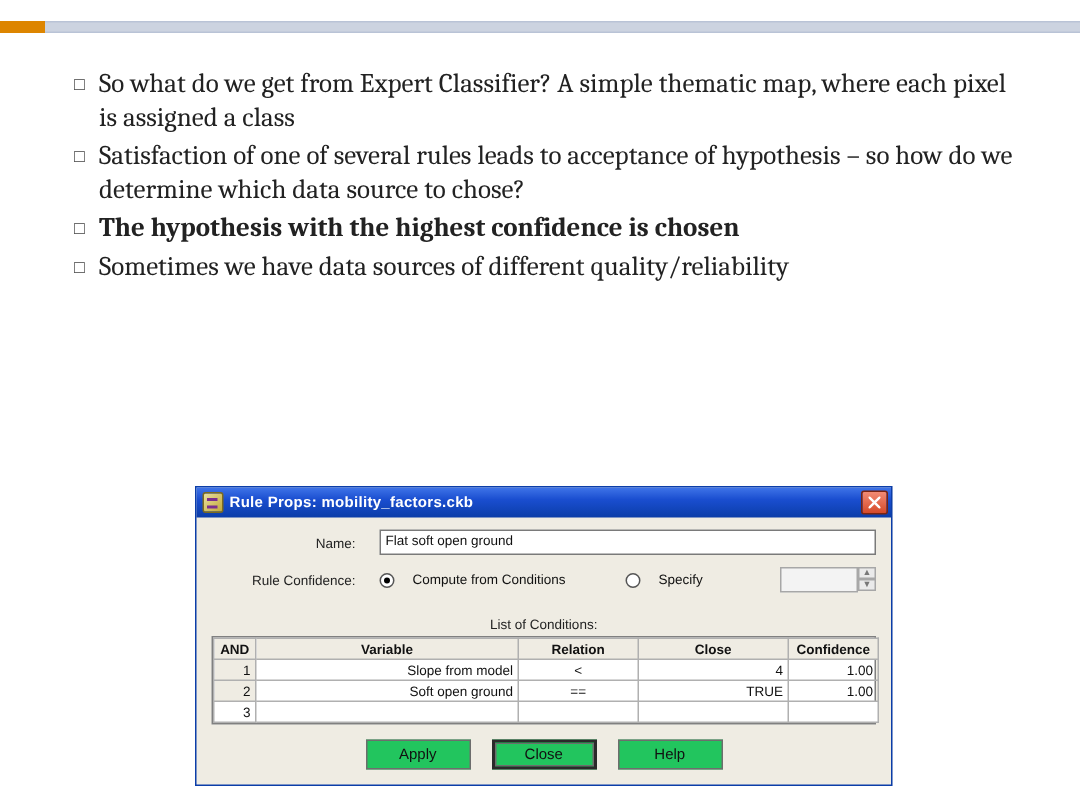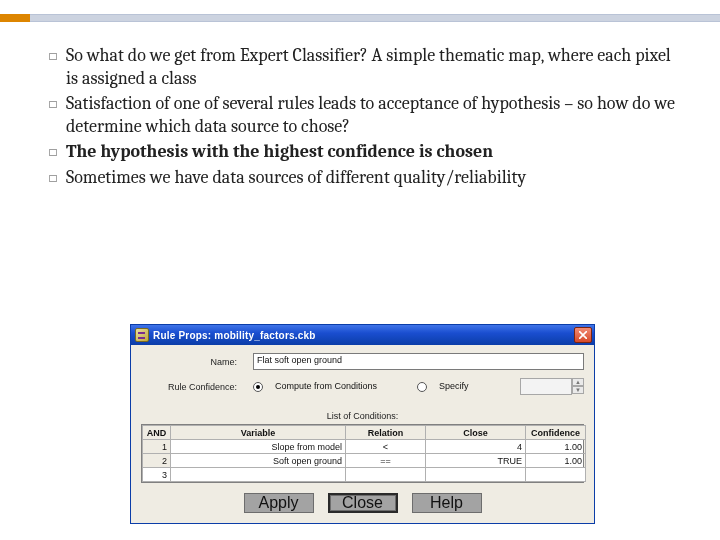--- a/index.html
+++ b/index.html
@@ -48,21 +48,21 @@
   .grid col.c0 { width:28px; }
   .grid col.c1 { width:175px; }
   .grid col.c2 { width:80px; }
   .grid col.c3 { width:100px; }
   .grid col.c4 { width:60px; }
   .grid td.r { text-align:right; }
   .grid td.c { text-align:center; }
   .grid tr.empty td { background:#fff; }
 
   .btnbar { display:flex; justify-content:center; gap:14px; padding: 6px 0 10px; }
-  .btn { min-width:70px; height:20px; border:1px solid #6d6d6d; background:#a3a3a3; font-size:16px; font-family:Tahoma,Verdana,sans-serif; display:flex; align-items:center; justify-content:center; }
+  .btn { min-width:70px; height:20px; border:1px solid #6d6d6d; background:#22c55e; font-size:10px; font-family:Tahoma,Verdana,sans-serif; display:flex; align-items:center; justify-content:center; }
   .btn.primary { border:2px solid #2a2a2a; box-shadow: inset 0 0 0 1px #6d6d6d; }
 </style>
 </head>
 <body>
 <div class="slide">
 
   <div class="rule">
     <div class="accent"></div>
     <div class="line"></div>
   </div>

